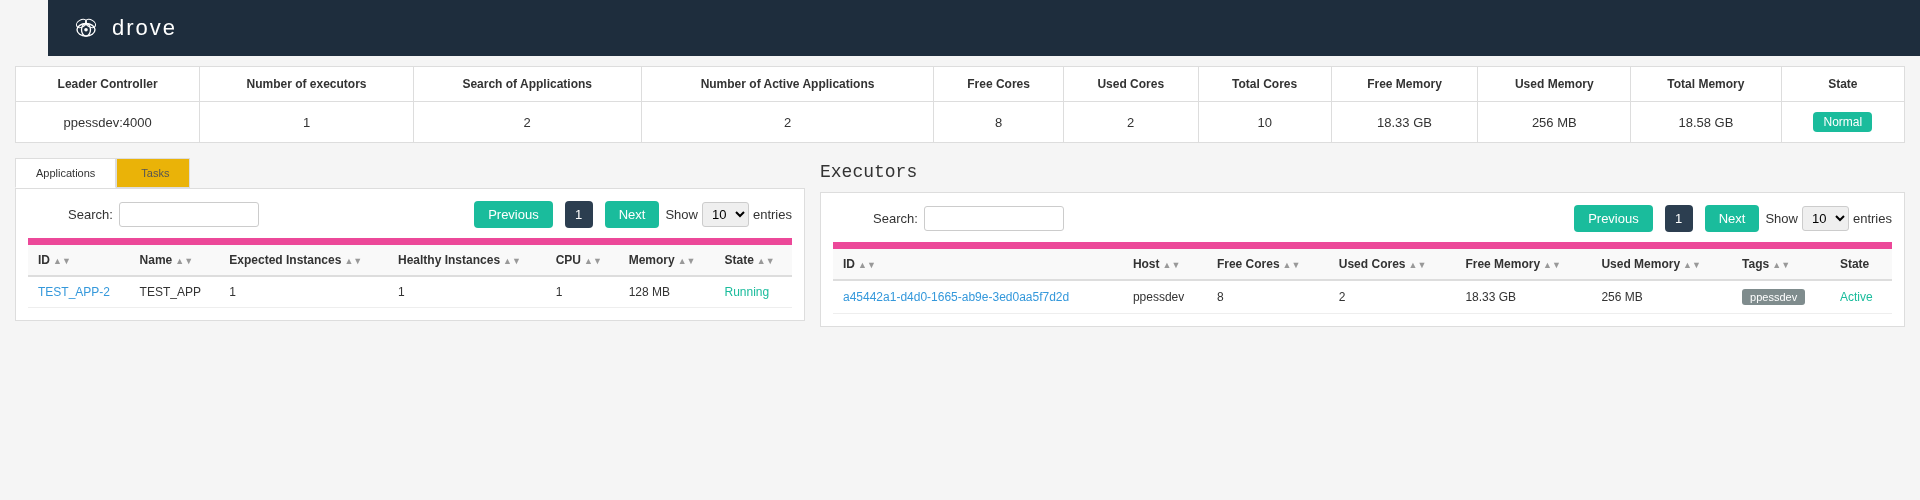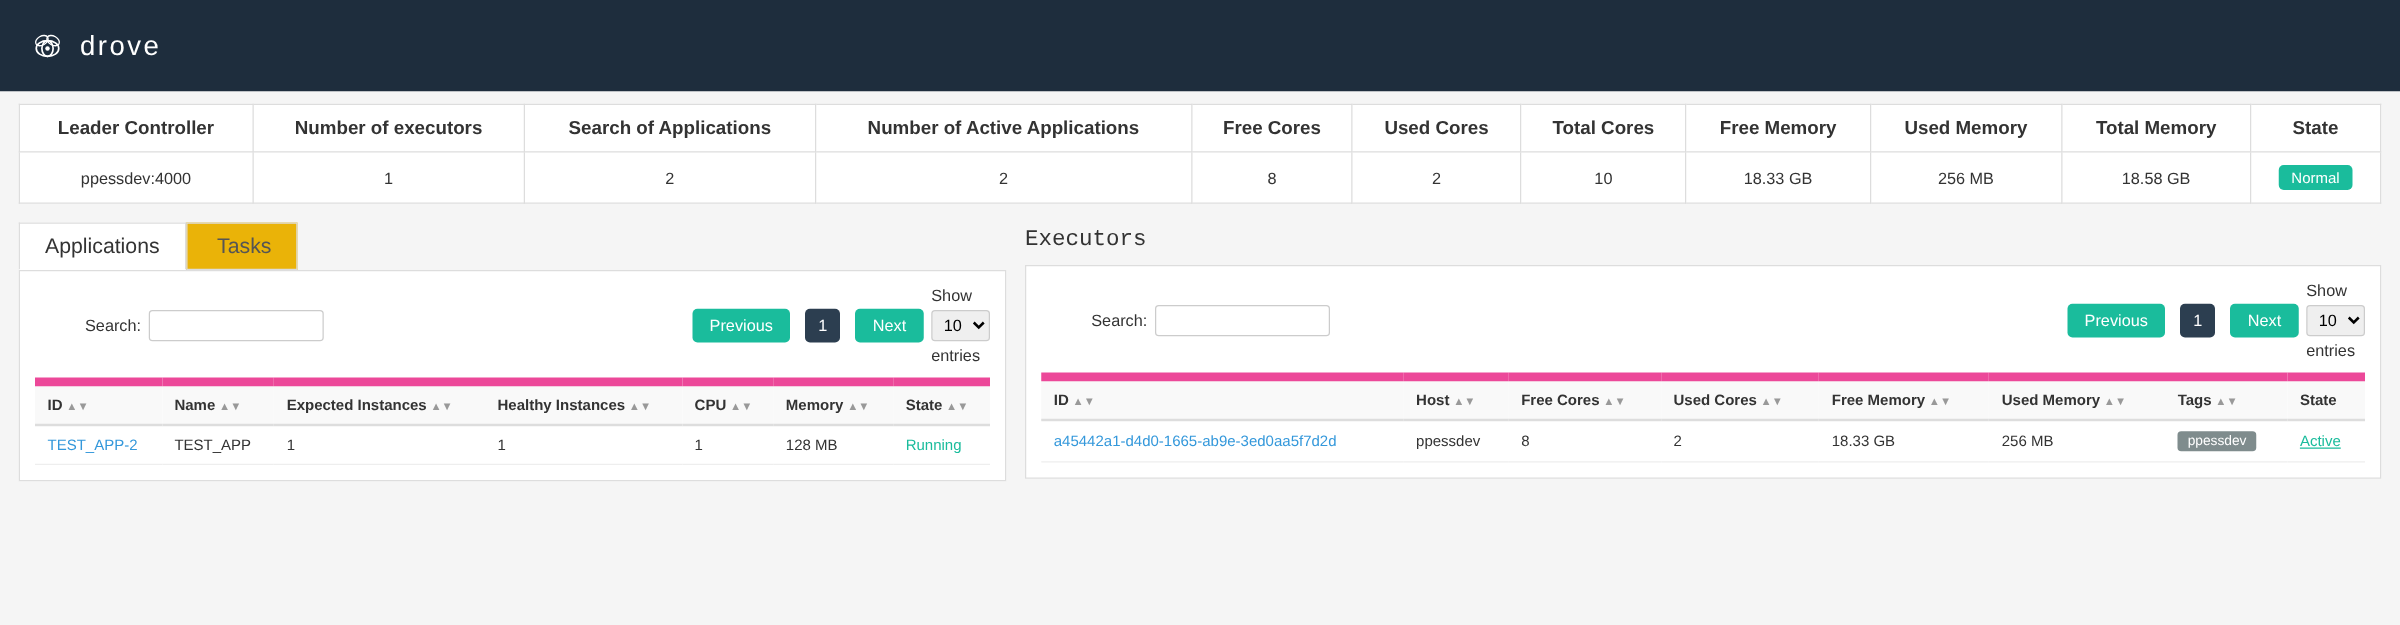--- a/index.html
+++ b/index.html
@@ -3,21 +3,22 @@
   <meta charset="utf-8">
   <style>
     * { box-sizing: border-box; margin: 0; padding: 0; }
     body { font-family: Arial, sans-serif; font-size: 13px; background: #f5f5f5; color: #333; }
 
     .header {
       background: #1e2d3d;
       padding: 12px 20px;
       display: flex;
       align-items: center;
-      height: 73px;
+      height: 56px;
+      margin-left: 48px;
     }
     .logo {
       display: flex;
       align-items: center;
       gap: 8px;
       color: white;
       font-size: 22px;
       font-weight: 300;
       letter-spacing: 2px;
     }
@@ -37,21 +38,21 @@
       background: white;
       border: 1px solid #ddd;
       margin-bottom: 15px;
     }
     .summary-table th {
       background: white;
       padding: 10px 12px;
       text-align: center;
       border: 1px solid #ddd;
       font-weight: 600;
-      font-size: 15px;
+      font-size: 12px;
       color: #333;
     }
     .summary-table td {
       padding: 10px 12px;
       text-align: center;
       border: 1px solid #ddd;
       font-size: 13px;
     }
     .state-badge-normal {
       background: #1abc9c;
@@ -76,21 +77,21 @@
 
     
     .tabs {
       display: flex;
       margin-bottom: 0;
     }
     .tab {
       padding: 8px 20px;
       border: 1px solid #ddd;
       cursor: pointer;
-      font-size: 17px;
+      font-size: 11px;
       background: #f9f9f9;
       color: #555;
       text-align: center;
     }
     .tab.active {
       background: white;
       border-bottom: 1px solid white;
       color: #333;
       font-weight: 500;
     }
@@ -153,24 +154,23 @@
       background: #2c3e50;
       color: white;
       border: none;
       padding: 6px 10px;
       border-radius: 4px;
       font-size: 13px;
       min-width: 28px;
     }
     .show-group {
       display: flex;
-      align-items: flex-start;
+      align-items: center;
       gap: 4px;
       font-size: 13px;
-      flex-direction: column;
     }
     .entries-select {
       border: 1px solid #ccc;
       padding: 3px 5px;
       border-radius: 3px;
       font-size: 13px;
     }
 
     
     .data-table {
@@ -200,21 +200,20 @@
       color: #3498db;
       text-decoration: none;
     }
     .state-running {
       color: #1abc9c;
       font-weight: 500;
     }
     .state-active {
       color: #1abc9c;
       font-weight: 500;
-      text-decoration: underline;
     }
     .tag-badge {
       background: #7f8c8d;
       color: white;
       padding: 2px 8px;
       border-radius: 3px;
       font-size: 11px;
       display: inline-block;
     }
   </style>

